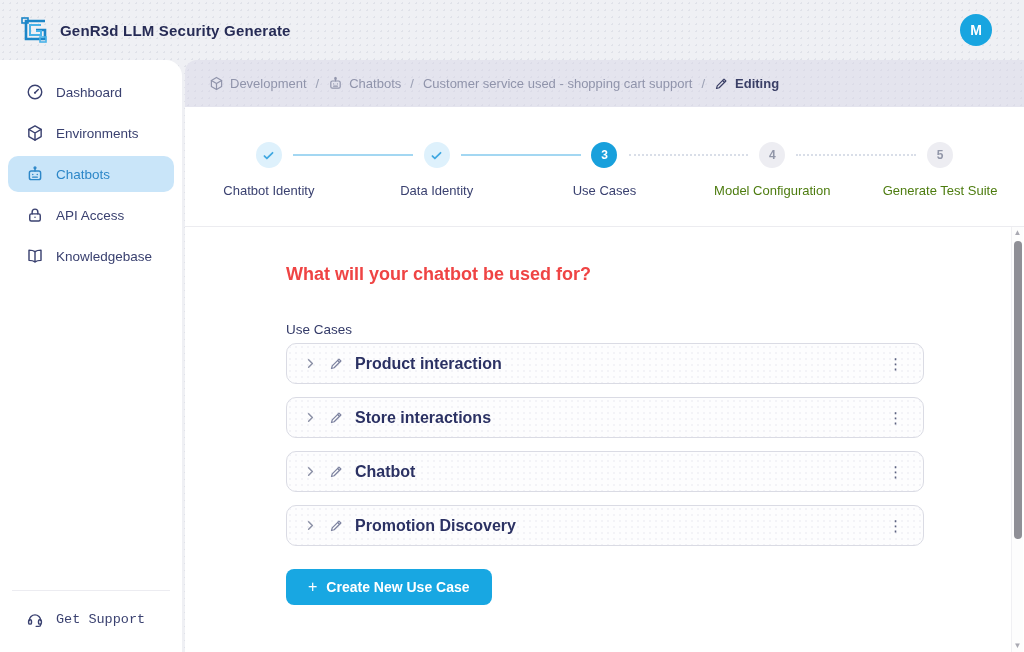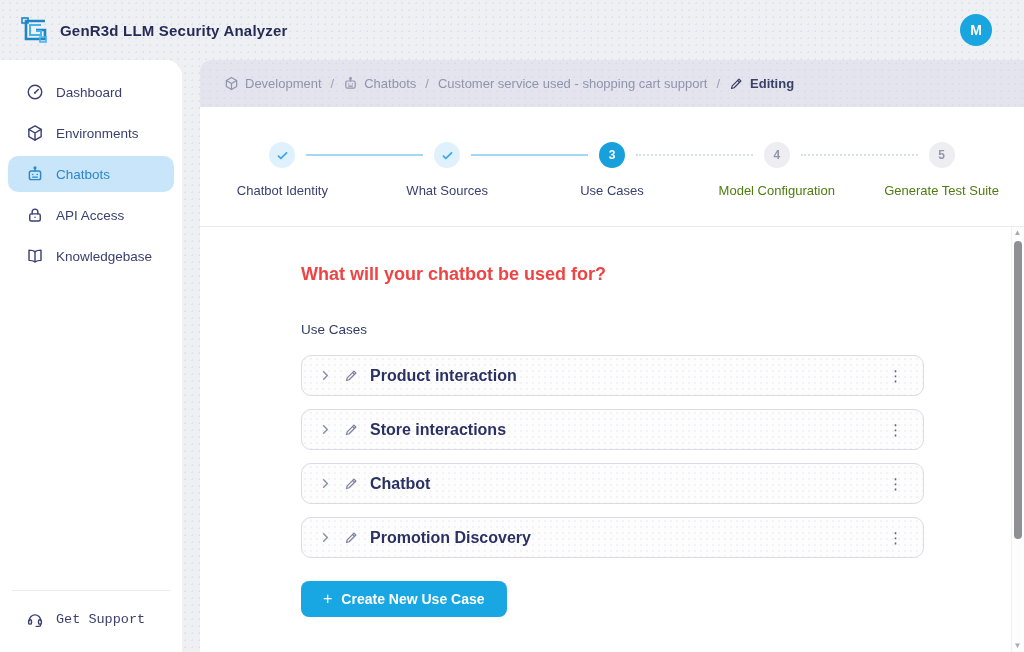--- a/index.html
+++ b/index.html
@@ -37,21 +37,21 @@
     border-radius:10px; cursor:pointer;
     color:#3a4170; font-size:13.5px; font-weight:500;
   }
   .side-item .icn { width:18px; height:18px; color:#3a4170; display:inline-flex; }
   .side-item.active { background:#c9e5f9; color:#2d87c8; }
   .side-item.active .icn { color:#2d87c8; }
   .side-foot { margin-top:auto;font-family:Liberation Mono, monospace; }
   .side-divider { border-top:1px solid #ececf1; margin:8px 4px 10px 4px; }
   .icn svg { width:100%; height:100%; display:block; }
   
-  .main { flex:1; display:flex; flex-direction:column; padding-left:18px; min-width:0; }
+  .main { flex:1; display:flex; flex-direction:column; padding-left:3px; min-width:0; }
   .breadcrumb-bar {
     height:47px; background:#e4e4ee;
     background-image: radial-gradient(#dcdce8 1px, transparent 1px);
     background-size:7px 7px;
     border-top-left-radius:12px;
     display:flex; align-items:center; padding:0 24px;
     font-size:13px; color:#9094ab; flex:0 0 auto;
   }
   .crumb { display:flex; align-items:center; gap:6px; white-space:nowrap; cursor:pointer; }
   .crumb .icn { width:15px; height:15px; color:#9094ab; }
@@ -86,21 +86,21 @@
   .content-scroll {
     flex:1; border-top:1px solid #ececf0; position:relative; overflow:hidden;
     background:#fff;
   }
   .content-inner { padding:37px 100px 0 101px; }
   .content-heading { font-size:18px; font-weight:600; color:#ef4444; }
   .content-desc {
     margin-top:9px; font-size:14px; line-height:24px; color:#4a5072; max-width:650px;
   }
   .list-label { margin-top:37px; font-size:13.5px; font-weight:500; color:#333a68; }
-  .usecase-list { margin-top:18px; }
+  .usecase-list { margin-top:6px; }
   .usecase-row {
     height:41px; border:1px solid #dadbe4; border-radius:10px; background:#fdfdfe;
     background-image: radial-gradient(#f3f3f7 1px, transparent 1px); background-size:6px 6px;
     display:flex; align-items:center; padding:0 14px 0 16px; margin-bottom:13px;
     cursor:pointer;
   }
   .usecase-row .chev { width:15px; height:15px; color:#8b90a6; margin-right:11px; flex:0 0 auto; }
   .usecase-row .pen { width:15px; height:15px; color:#7d83a0; margin-right:11px; flex:0 0 auto; cursor:pointer; }
   .usecase-title { font-size:16px; font-weight:600; color:#2b3163; flex:1; }
   .kebab { color:#5c6280; font-size:15px; line-height:1; padding:4px 6px; cursor:pointer; letter-spacing:0; }
@@ -130,21 +130,21 @@
 
   <div class="header">
     <span class="logo icn">
       <svg viewBox="0 0 32 32" fill="none">
         <path d="M27 7H8v18h19v-9h-9" stroke="#1c86c8" stroke-width="2.6"></path>
         <path d="M23 11H12v10h11v-4h-5" stroke="#49b2e8" stroke-width="2"></path>
         <rect x="4" y="4" width="6" height="5" fill="none" stroke="#1c86c8" stroke-width="1.6"></rect>
         <rect x="22" y="23" width="6" height="5" fill="none" stroke="#49b2e8" stroke-width="1.6"></rect>
       </svg>
     </span>
-    <span class="app-title">GenR3d LLM Security Analyzer</span>
+    <span class="app-title">GenR3d LLM Security Generate</span>
     <span class="header-spacer"></span>
     <span class="avatar">M</span>
   </div>
 
   <div class="body">
 
     <div class="sidebar">
       <div id="side-nav">
           <div class="side-item">
           <span class="icn">
@@ -274,21 +274,21 @@
           </div>
             <div class="step done">
             <div class="connector"></div>
             <div class="step-circle">
                 <span class="icn">
                   <svg viewBox="0 0 24 24" fill="none" stroke="currentColor" stroke-width="3.2" stroke-linecap="round" stroke-linejoin="round">
                     <path d="M4.5 13l4.5 4.5L19.5 7"></path>
                   </svg>
                 </span>
               </div>
-            <div class="step-label">What Sources</div>
+            <div class="step-label">Data Identity</div>
           </div>
             <div class="step active">
             <div class="connector"></div>
             <div class="step-circle">3</div>
             <div class="step-label">Use Cases</div>
           </div>
             <div class="step todo">
             <div class="connector todo"></div>
             <div class="step-circle">4</div>
             <div class="step-label">Model Configuration</div>

